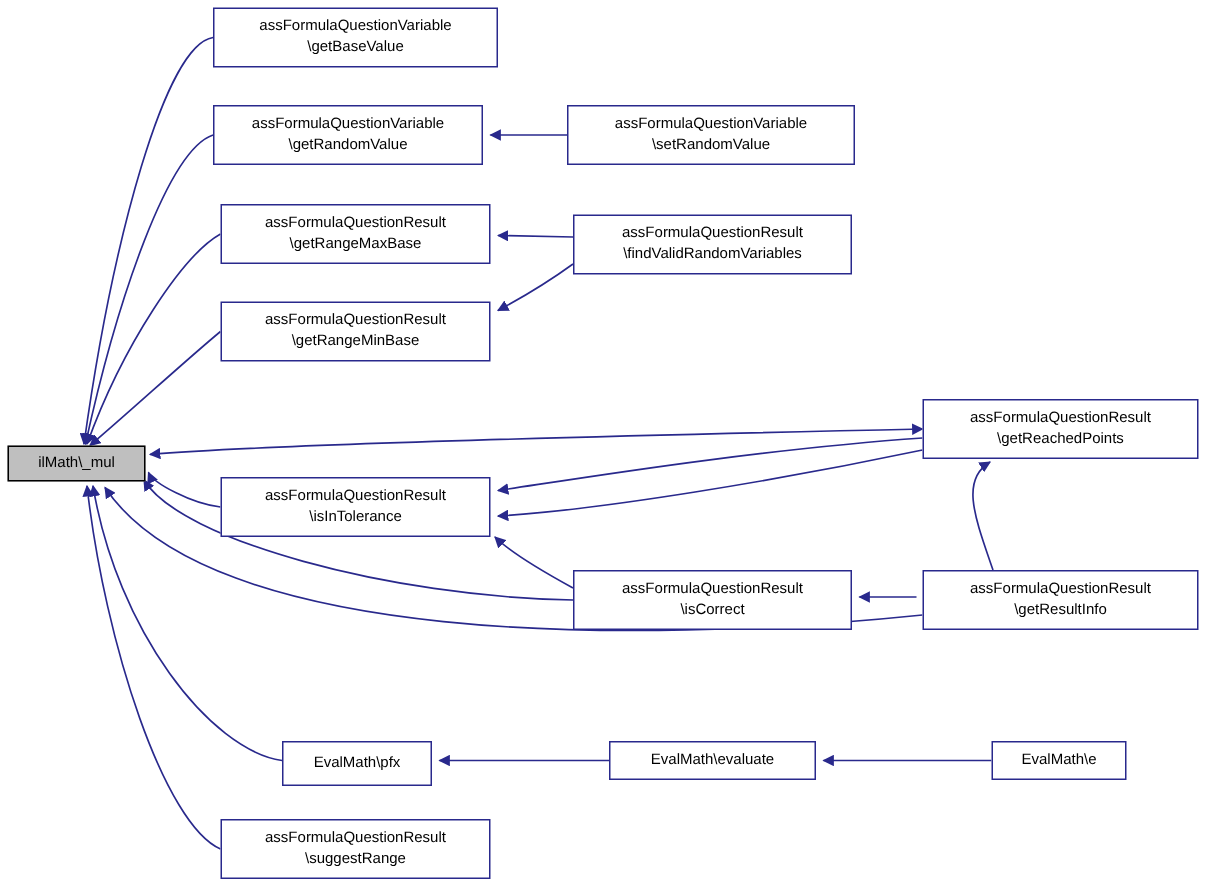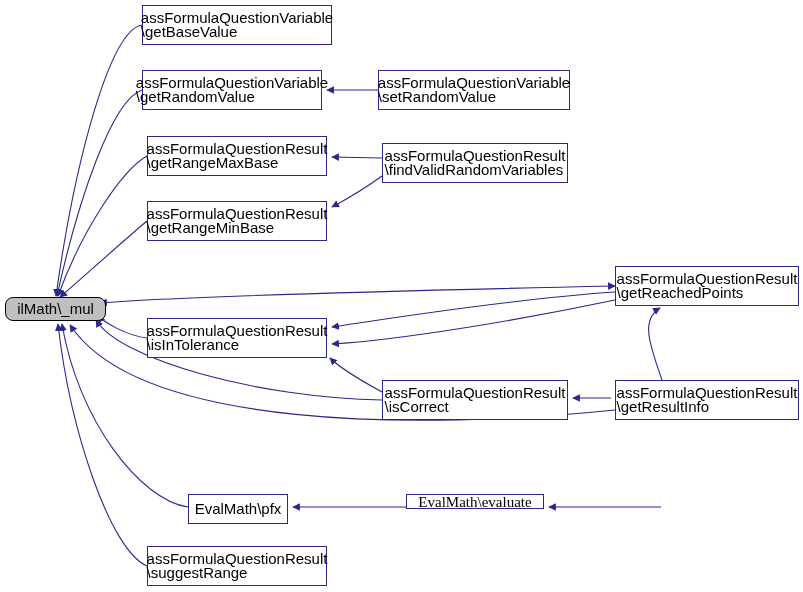--- a/index.html
+++ b/index.html
@@ -22,22 +22,23 @@
     width: 803px;
     height: 592px;
     pointer-events: none;
   }
   .node {
     position: absolute;
     box-sizing: border-box;
     border: 1px solid #29298c;
     background: #ffffff;
     color: #000000;
-    font-size: 15px;
+    font-size: 10px;
     line-height: 14px;
+    text-align: center;
     display: flex;
     align-items: center;
     justify-content: center;
     white-space: pre;
     padding: 0 3px;
   }
   .node.root {
     background: #bfbfbf;
     border-color: #000000;
   }
@@ -73,21 +74,21 @@
       <path d="M 615 300 C 520 320 400 340 332 344"></path>
       <path d="M 382 392 C 360 380 340 368 330 358"></path>
       <path d="M 611 398 L 573 398"></path>
       <path d="M 615 384 C 580 350 540 320 475 300 C 455 294 430 290 615 286" stroke-opacity="0"></path>
       <path d="M 662 380 C 650 345 640 320 660 308"></path>
       <path d="M 406 507 L 293 507"></path>
       <path d="M 661 507 L 549 507"></path>
     </g>
   </svg>
 
-  <div class="node root" style="left:5px; top:297px; width:101px; height:24px;border-radius:8px;">ilMath\_mul</div>
+  <div class="node root" style="left:5px; top:297px; width:92px; height:24px;">ilMath\_mul</div>
 
   <div class="node" style="left:142px; top:5px; width:190px; height:40px;">assFormulaQuestionVariable
 \getBaseValue</div>
 
   <div class="node" style="left:142px; top:70px; width:180px; height:40px;">assFormulaQuestionVariable
 \getRandomValue</div>
 
   <div class="node" style="left:378px; top:70px; width:192px; height:40px;">assFormulaQuestionVariable
 \setRandomValue</div>
 
@@ -107,19 +108,20 @@
 \isInTolerance</div>
 
   <div class="node" style="left:382px; top:380px; width:186px; height:40px;">assFormulaQuestionResult
 \isCorrect</div>
 
   <div class="node" style="left:615px; top:380px; width:184px; height:40px;">assFormulaQuestionResult
 \getResultInfo</div>
 
   <div class="node" style="left:188px; top:494px; width:100px; height:30px;">EvalMath\pfx</div>
 
-  <div class="node" style="left:406px; top:494px; width:138px; height:15px;font-family:Liberation Serif, serif;">EvalMath\evaluate</div>
+  <div class="node" style="left:406px; top:494px; width:138px; height:26px;">EvalMath\evaluate</div>
 
+  <div class="node" style="left:661px; top:494px; width:90px; height:26px;">EvalMath\e</div>
 
   <div class="node" style="left:147px; top:546px; width:180px; height:40px;">assFormulaQuestionResult
 \suggestRange</div>
 
 </div>
 
 </body></html>

